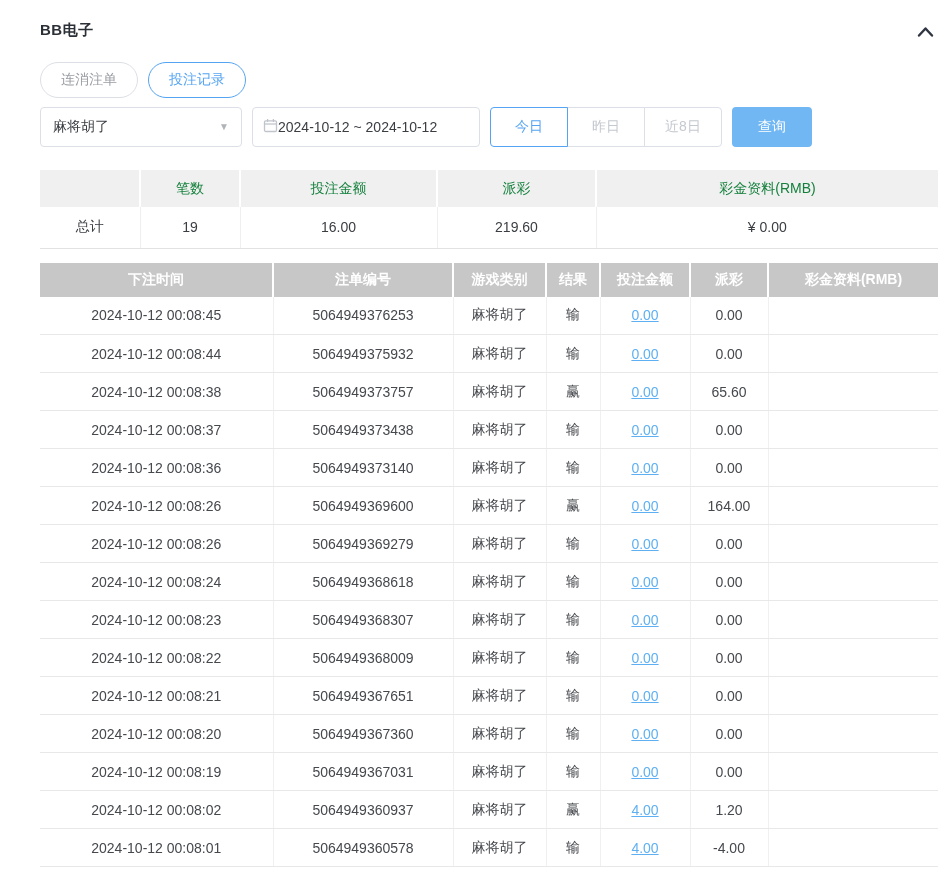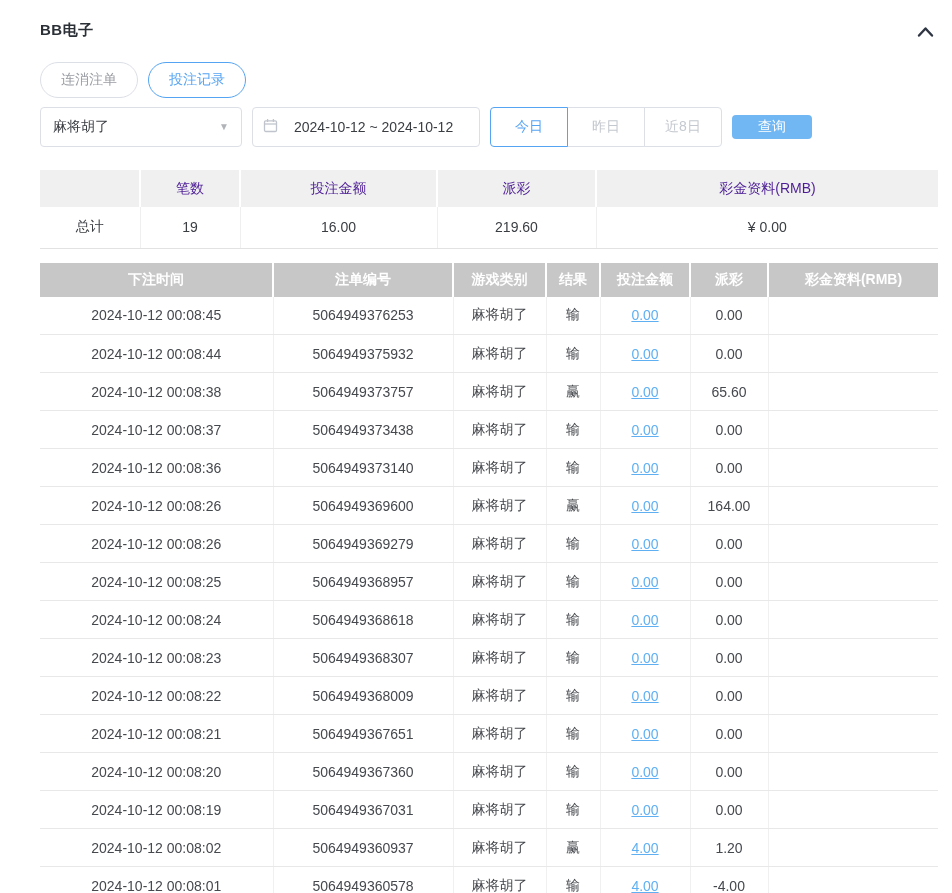--- a/index.html
+++ b/index.html
@@ -15,35 +15,35 @@
   .tab { height:36px; padding:0 20px; border-radius:18px; border:1px solid #dcdfe6;
     background:#fff; color:#9a9da3; font-size:14px; cursor:pointer; }
   .tab.active { border-color:var(--accent,#55a4f3); color:var(--accent,#55a4f3); }
 
   .filters { display:flex; align-items:center; margin-bottom:23px; }
   .select-box { width:202px; height:40px; border:1px solid #dcdfe6; border-radius:4px;
     display:flex; align-items:center; justify-content:space-between; padding:0 12px;
     font-size:14px; margin-right:10px; cursor:pointer; color:#3a3d42; }
   .caret { color:#b0b3b8; font-size:10px; line-height:1; }
   .date-box { width:228px; height:40px; border:1px solid #dcdfe6; border-radius:4px;
-    display:flex; align-items:center; gap:16px; padding:0 10px; font-size:14px;
+    display:flex; align-items:center; gap:0; padding:0 10px; font-size:14px;
     margin-right:10px; cursor:pointer; color:#3a3d42; }
   .seg { display:flex; margin-right:10px; }
   .seg-btn { height:40px; min-width:78px; padding:0 6px; background:#fff; border:1px solid #dcdfe6;
     color:#c4c8cf; font-size:14px; cursor:pointer; margin-left:-1px; }
   .seg-btn:first-child { margin-left:0; border-radius:4px 0 0 4px; }
   .seg-btn:last-child { border-radius:0 4px 4px 0; }
   .seg-btn.active { border-color:var(--accent,#55a4f3); color:var(--accent,#55a4f3); position:relative; z-index:1; }
-  .query-btn { width:80px; height:24px; border:none; border-radius:4px;
+  .query-btn { width:80px; height:40px; border:none; border-radius:4px;
     background:var(--accent-btn,#70b7f4); color:#fff; font-size:14px; cursor:pointer; }
 
   table { border-collapse:collapse; table-layout:fixed; width:898px; font-size:14px; }
   .summary-table { margin-bottom:14px; }
   .summary-table th { background:var(--summary-header-bg,#f0f0f0); height:37px; font-weight:normal;
-    color:#4c1d95; border-right:2px solid #fff; }
+    color:#15803d; border-right:2px solid #fff; }
   .summary-table th:last-child { border-right:none; }
   .summary-table td { height:41px; text-align:center; border-bottom:1px solid #e2e2e2;
     border-right:1px solid #efefef; color:#3a3d42; }
   .summary-table td:last-child { border-right:none; }
 
   .records-table th { background:var(--table-header-bg,#c7c7c7); color:#fff; height:34px;
     font-weight:bold; font-size:14px; border-right:2px solid #fff; }
   .records-table th:last-child { border-right:none; }
   .records-table td { height:38px; text-align:center; border-bottom:1px solid #e8e8e8;
     border-right:1px solid #f0f0f0; color:#45484d; }
@@ -204,29 +204,20 @@
         <tr>
     <td>2024-10-12 00:08:26</td>
     <td>5064949369279</td>
     <td>麻将胡了</td>
     <td>输</td>
     <td><a href="#" class="bet-link">0.00</a></td>
     <td>0.00</td>
     <td></td>
   </tr>
         <tr>
-    <td>2024-10-12 00:08:25</td>
-    <td>5064949368957</td>
-    <td>麻将胡了</td>
-    <td>输</td>
-    <td><a href="#" class="bet-link">0.00</a></td>
-    <td>0.00</td>
-    <td></td>
-  </tr>
-        <tr>
     <td>2024-10-12 00:08:24</td>
     <td>5064949368618</td>
     <td>麻将胡了</td>
     <td>输</td>
     <td><a href="#" class="bet-link">0.00</a></td>
     <td>0.00</td>
     <td></td>
   </tr>
         <tr>
     <td>2024-10-12 00:08:23</td>

